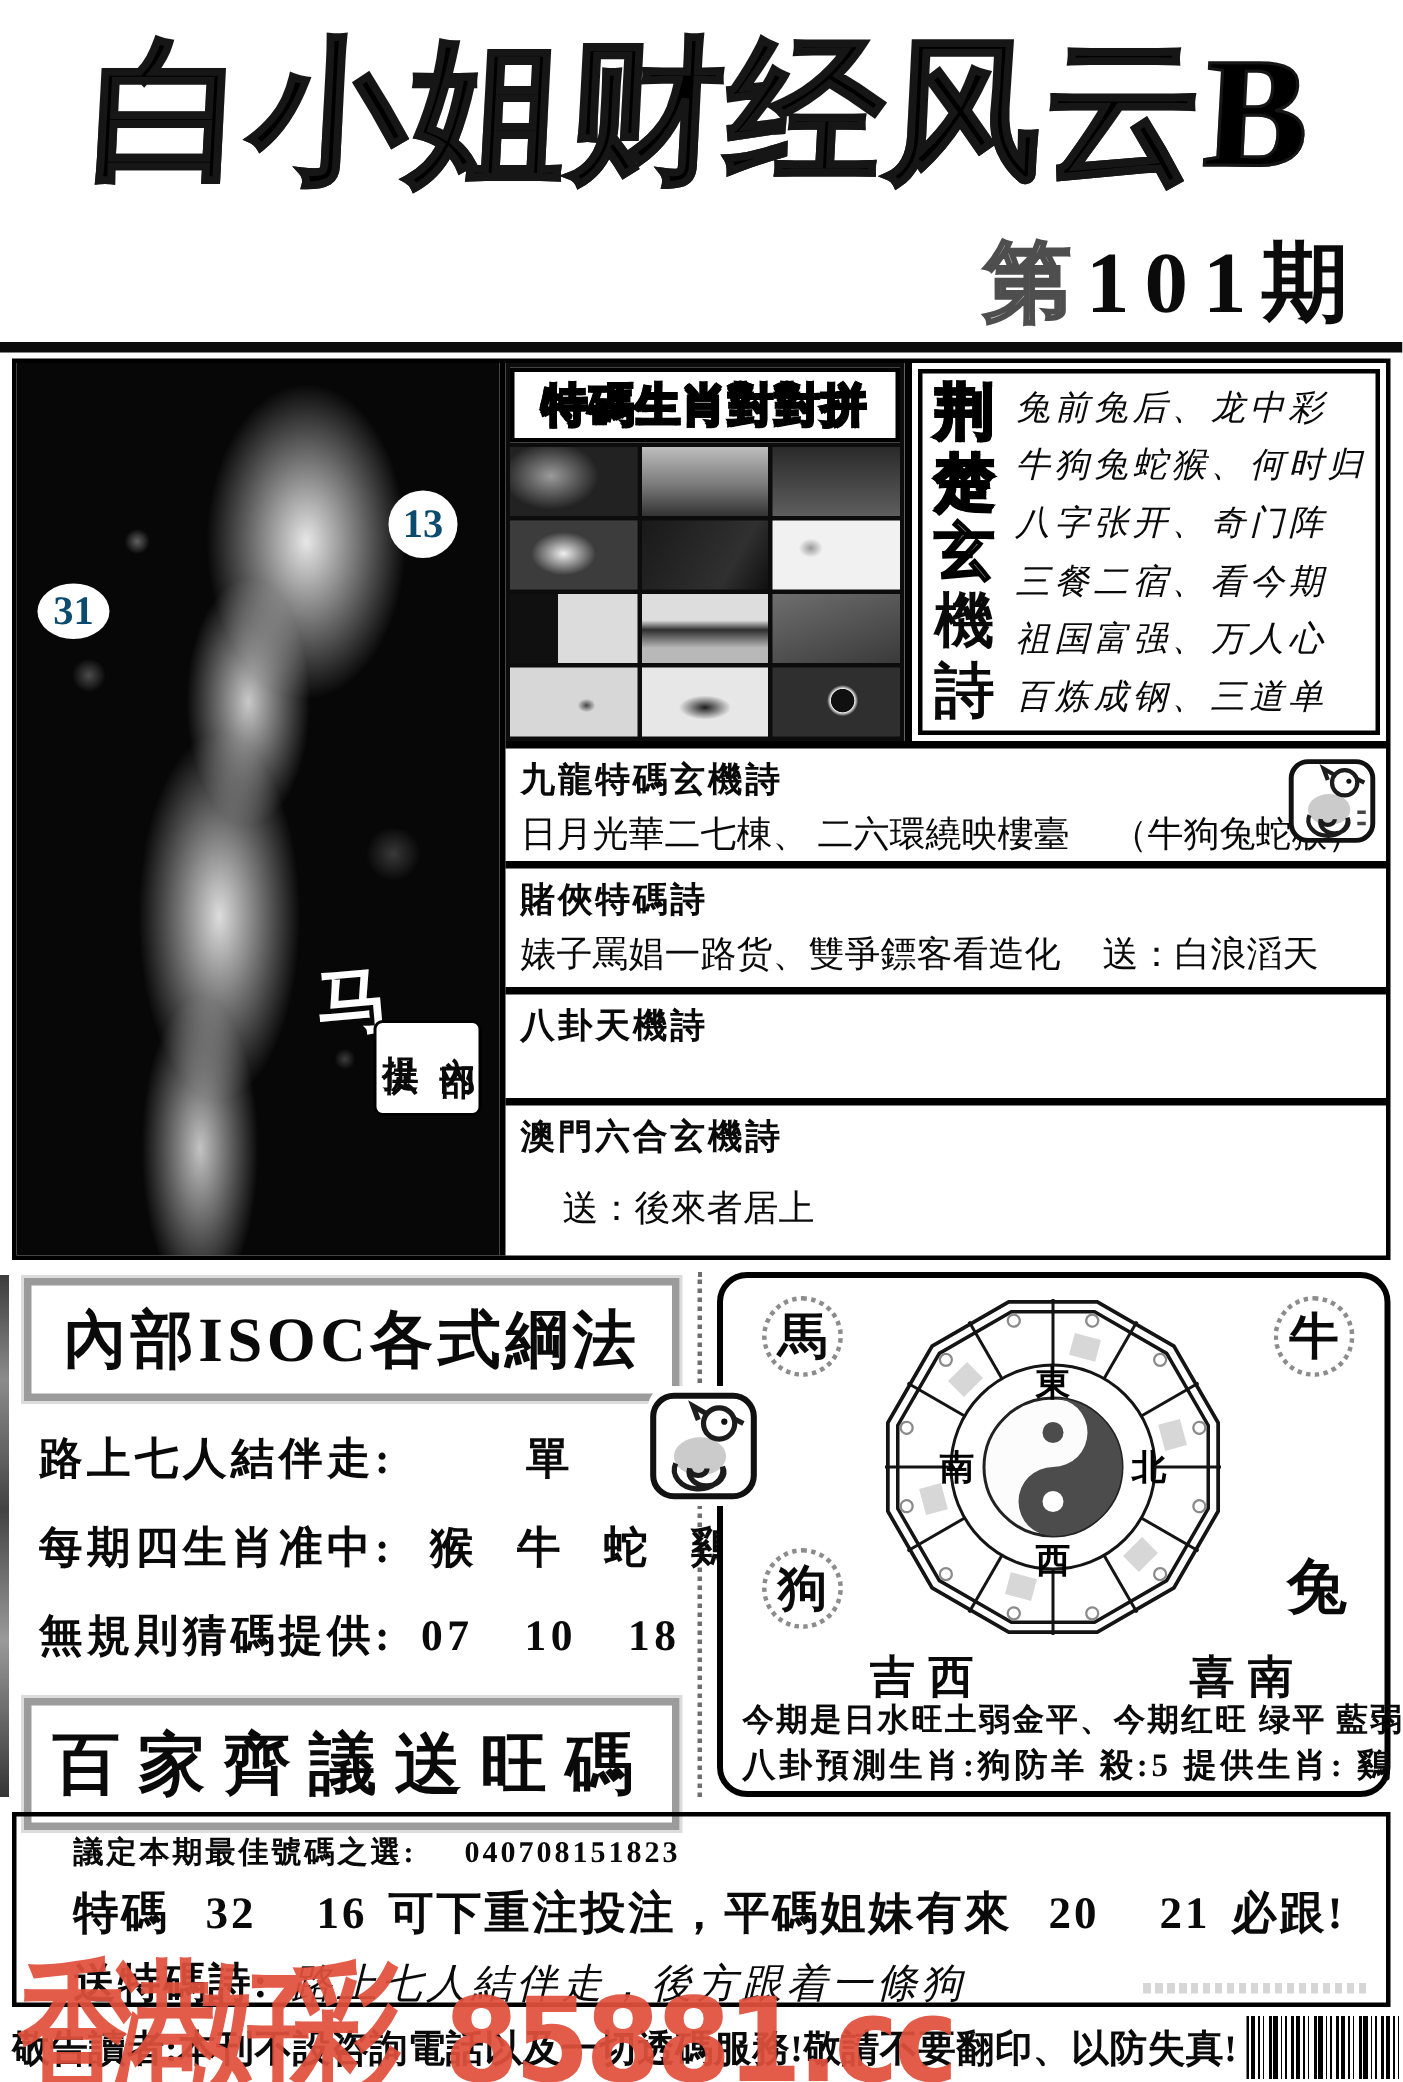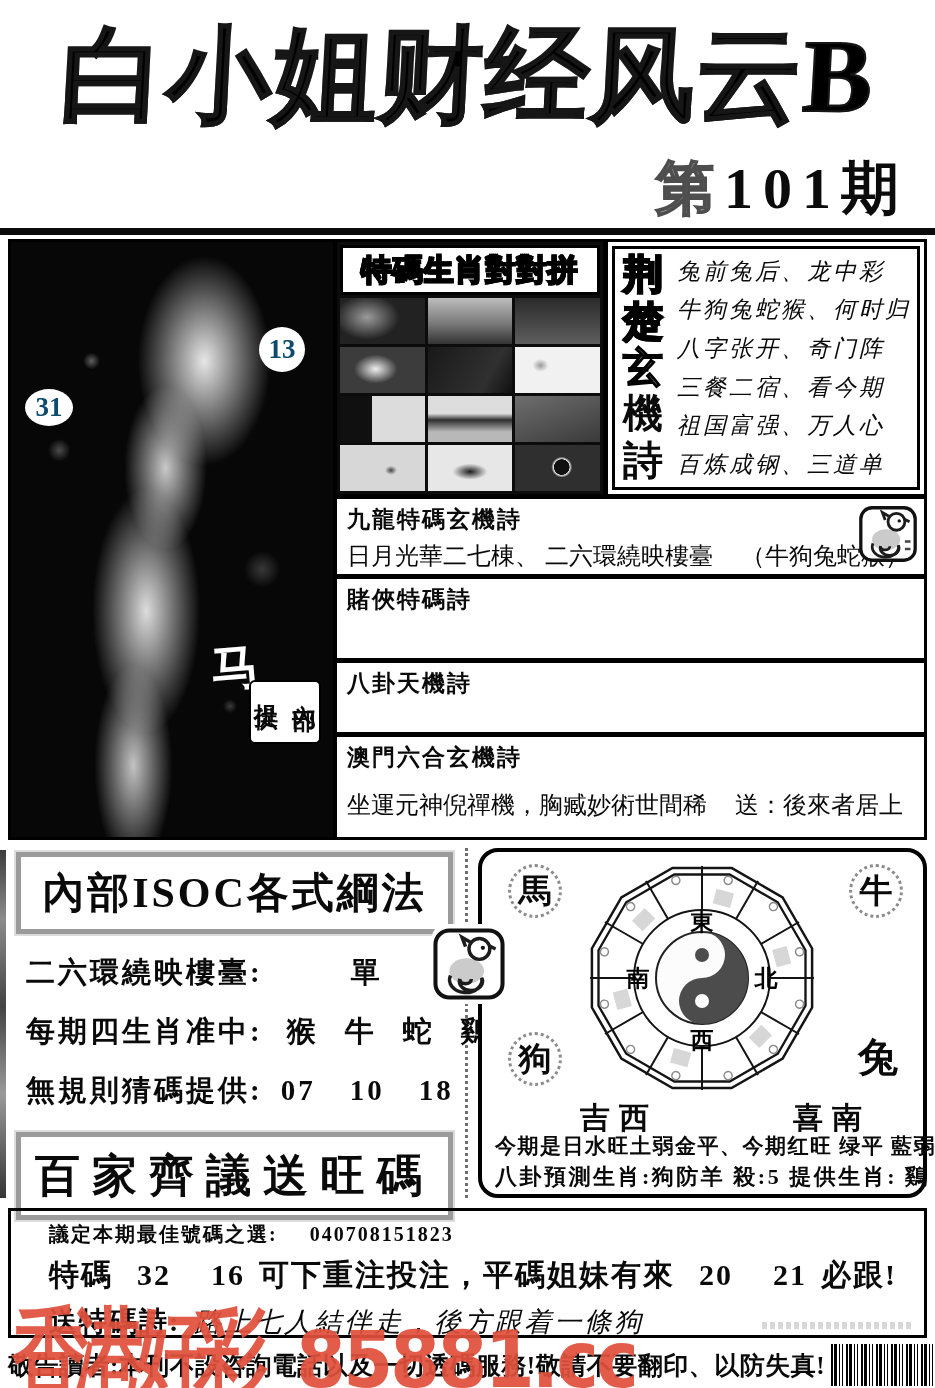--- a/index.html
+++ b/index.html
@@ -227,44 +227,47 @@
           <path d="M16,42 a14,11 0 1 0 27,2 a10,8 0 1 1 -19,1 a5,4 0 1 0 10,0" fill="none" stroke="#1c1c1c" stroke-width="3"></path>
           <circle cx="41" cy="19" r="9" fill="#fff" stroke="#1c1c1c" stroke-width="3"></circle>
           <path d="M33,13 l-7,-4 3,8 M49,16 l6,3" fill="none" stroke="#1c1c1c" stroke-width="3"></path>
           <circle cx="44" cy="18" r="1.8" fill="#111"></circle>
           <path d="M50,40 h6 M50,48 h6" stroke="#444" stroke-width="2.5"></path>
         </svg>
       </div>
 
       <div class="poem-row row-duxia">
         <div class="poem-title">賭俠特碼詩</div>
+        <div class="poem-line">
+          <span>婊子罵娼一路货、雙爭鏢客看造化</span>
+          <span class="poem-note">送：白浪滔天</span>
+        </div>
       </div>
 
       <div class="poem-row row-bagua-poem">
         <div class="poem-title">八卦天機詩</div>
       </div>
 
       <div class="poem-row row-macau">
         <div class="poem-title">澳門六合玄機詩</div>
         <div class="poem-line">
-          <span>坐運元神倪禪機，胸臧妙術世間稀</span>
           <span class="poem-note">送：後來者居上</span>
         </div>
       </div>
 
     </div>
   </div>
 
   <div class="lower-area">
     <div class="scan-streak"></div>
 
     <div class="isoc-col">
       <div class="banner banner-top">內部ISOC各式綱法</div>
       <div class="isoc-row">
-        <span>二六環繞映樓臺:</span>
+        <span>路上七人結伴走:</span>
         <span class="isoc-values" style="margin-left:88px;">單</span>
       </div>
       <div class="isoc-row">
         <span>每期四生肖准中:</span>
         <span class="isoc-values">
           <span>猴</span>
           <span>牛</span>
           <span>蛇</span>
           <span>鷄</span>
         </span>

